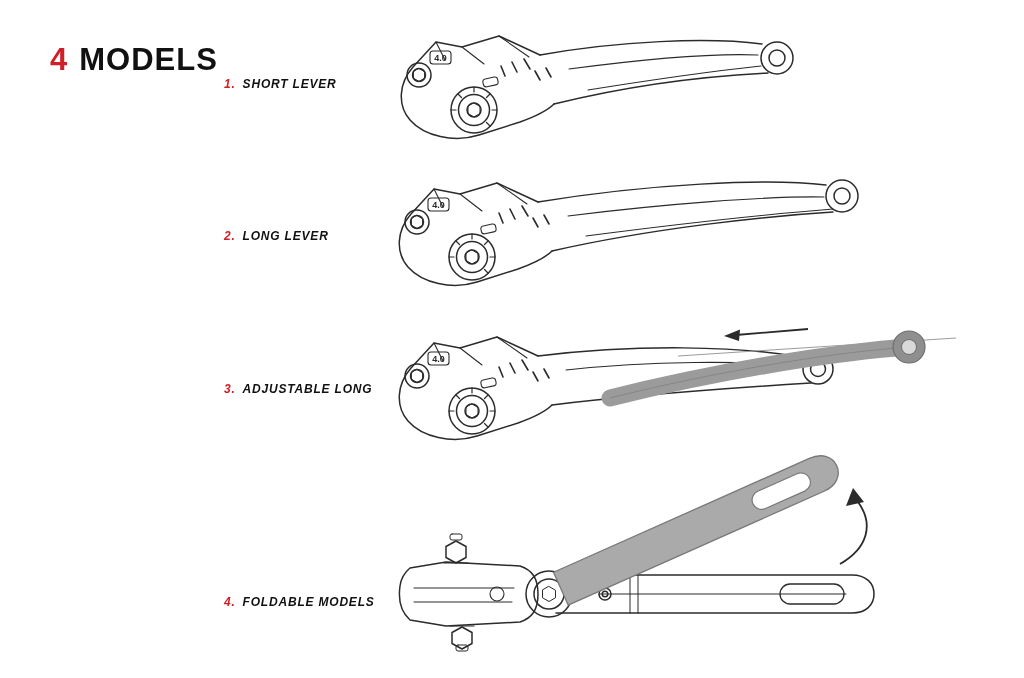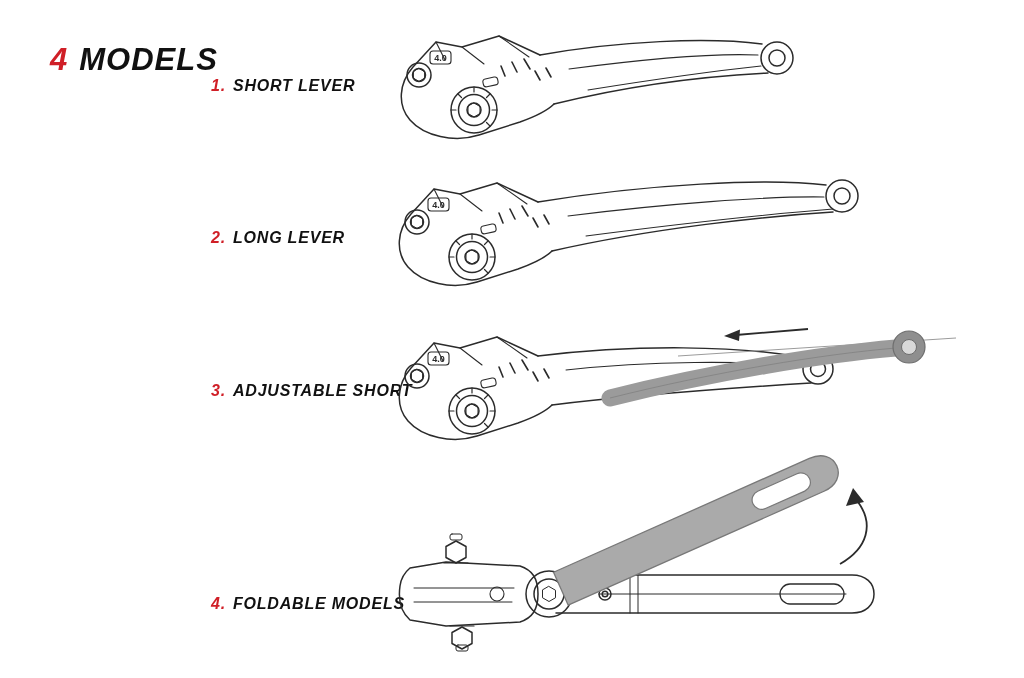--- a/index.html
+++ b/index.html
@@ -10,28 +10,28 @@
   html,body{background:#ffffff;}
   .canvas{
     position:relative;
     width:1024px;height:678px;
     background:#ffffff;
     overflow:hidden;
     font-family:"Liberation Sans",sans-serif;
   }
   .title{
     position:absolute;left:50px;top:42px;
-    font-size:31px;font-weight:bold;font-style:italic;
+    font-size:31px;font-weight:bold;
     letter-spacing:1px;white-space:nowrap;text-align:center;
   }
   .title .title-num{color:var(--red);}
   .title .title-word{color:var(--ink);margin-left:11px;}
   .model-label{
-    position:absolute;left:211px;
-    font-size:16px;font-weight:bold;font-style:italic;
+    position:absolute;left:224px;
+    font-size:12px;font-weight:bold;font-style:italic;
     letter-spacing:0.8px;color:var(--ink);white-space:nowrap;
   }
   .model-label .num{color:var(--red);margin-right:7px;}
   .art{position:absolute;}
   svg text{font-family:"Liberation Sans",sans-serif;}
 </style>
 </head>
 <body>
 
 <div class="canvas">
@@ -40,21 +40,21 @@
     <span class="title-num">4</span><span class="title-word">MODELS</span>
   </h1>
 
   <div class="model-label" style="top:77px;">
     <span class="num">1.</span><span class="txt">SHORT LEVER</span>
   </div>
   <div class="model-label" style="top:229px;">
     <span class="num">2.</span><span class="txt">LONG LEVER</span>
   </div>
   <div class="model-label" style="top:382px;">
-    <span class="num">3.</span><span class="txt">ADJUSTABLE SHORT</span>
+    <span class="num">3.</span><span class="txt">ADJUSTABLE LONG</span>
   </div>
   <div class="model-label" style="top:595px;">
     <span class="num">4.</span><span class="txt">FOLDABLE MODELS</span>
   </div>
 
   <svg class="art" style="left:383px;top:22px;" width="432" height="128" viewBox="0 0 432 128">
     <g fill="none" stroke="#2b2b2b" stroke-width="1.5" stroke-linecap="round" stroke-linejoin="round">
       <g>
         <path d="M157,33 C235,19 325,15 379,22"></path>
         <circle cx="394" cy="36" r="16"></circle>

